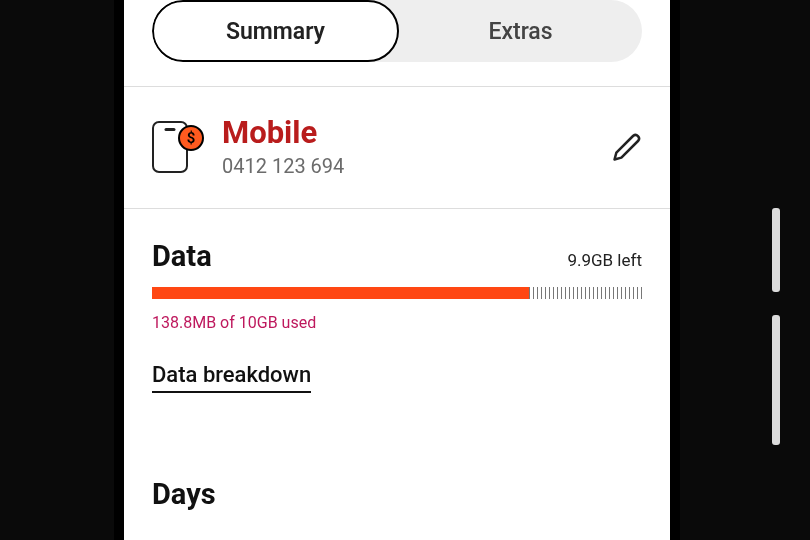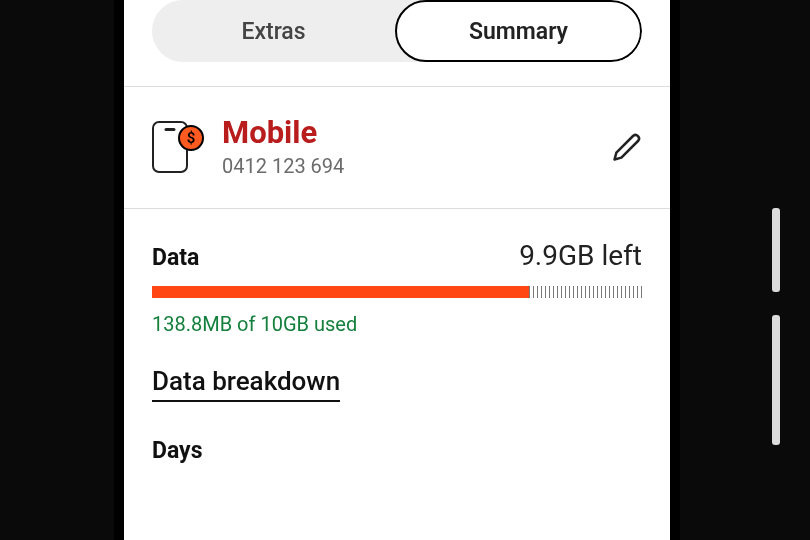--- a/index.html
+++ b/index.html
@@ -141,26 +141,26 @@
 
   .section {
     padding: 30px 28px 0 28px;
   }
   .row {
     display: flex;
     justify-content: space-between;
     align-items: baseline;
   }
   .label {
-    font-size: 23px;
+    font-size: 29px;
     font-weight: 700;
     color: #111;
   }
   .value {
-    font-size: 28px;
+    font-size: 17px;
     color: #222;
     font-weight: 400;
   }
   .progress {
     margin-top: 14px;
     height: 12px;
     display: flex;
     align-items: stretch;
   }
   .progress-fill {
@@ -170,57 +170,57 @@
   .progress-rest {
     flex: 1;
     height: 100%;
     background: repeating-linear-gradient(
       90deg,
       #777 0, #777 1.5px,
       transparent 1.5px, transparent 4px
     );
   }
   .sub {
-    font-size: 20px;
-    color: #15803d;
+    font-size: 16px;
+    color: #be185d;
     margin-top: 14px;
   }
   .link {
     display: inline-block;
     margin-top: 30px;
-    font-size: 26px;
+    font-size: 22px;
     font-weight: 500;
     color: #111;
     border-bottom: 2.5px solid #111;
     padding-bottom: 4px;
     cursor: pointer;
   }
   .days-row {
-    margin-top: 35px;
+    margin-top: 84px;
     display: flex;
     justify-content: space-between;
     align-items: baseline;
   }
 </style>
 </head>
 <body>
 
 <div class="side-btn top"></div>
 <div class="side-btn bottom"></div>
 
 <div class="device">
   <div class="screen">
 
     <div class="tabs-wrap">
       <div class="tabs">
+        <div class="tab active">
+          <span>Summary</span>
+        </div>
         <div class="tab inactive">
           <span>Extras</span>
-        </div>
-        <div class="tab active">
-          <span>Summary</span>
         </div>
       </div>
     </div>
 
     <div class="divider"></div>
 
     <div class="account">
       <div class="account-icon">
         <div class="phone-outline"></div>
         <div class="badge">

